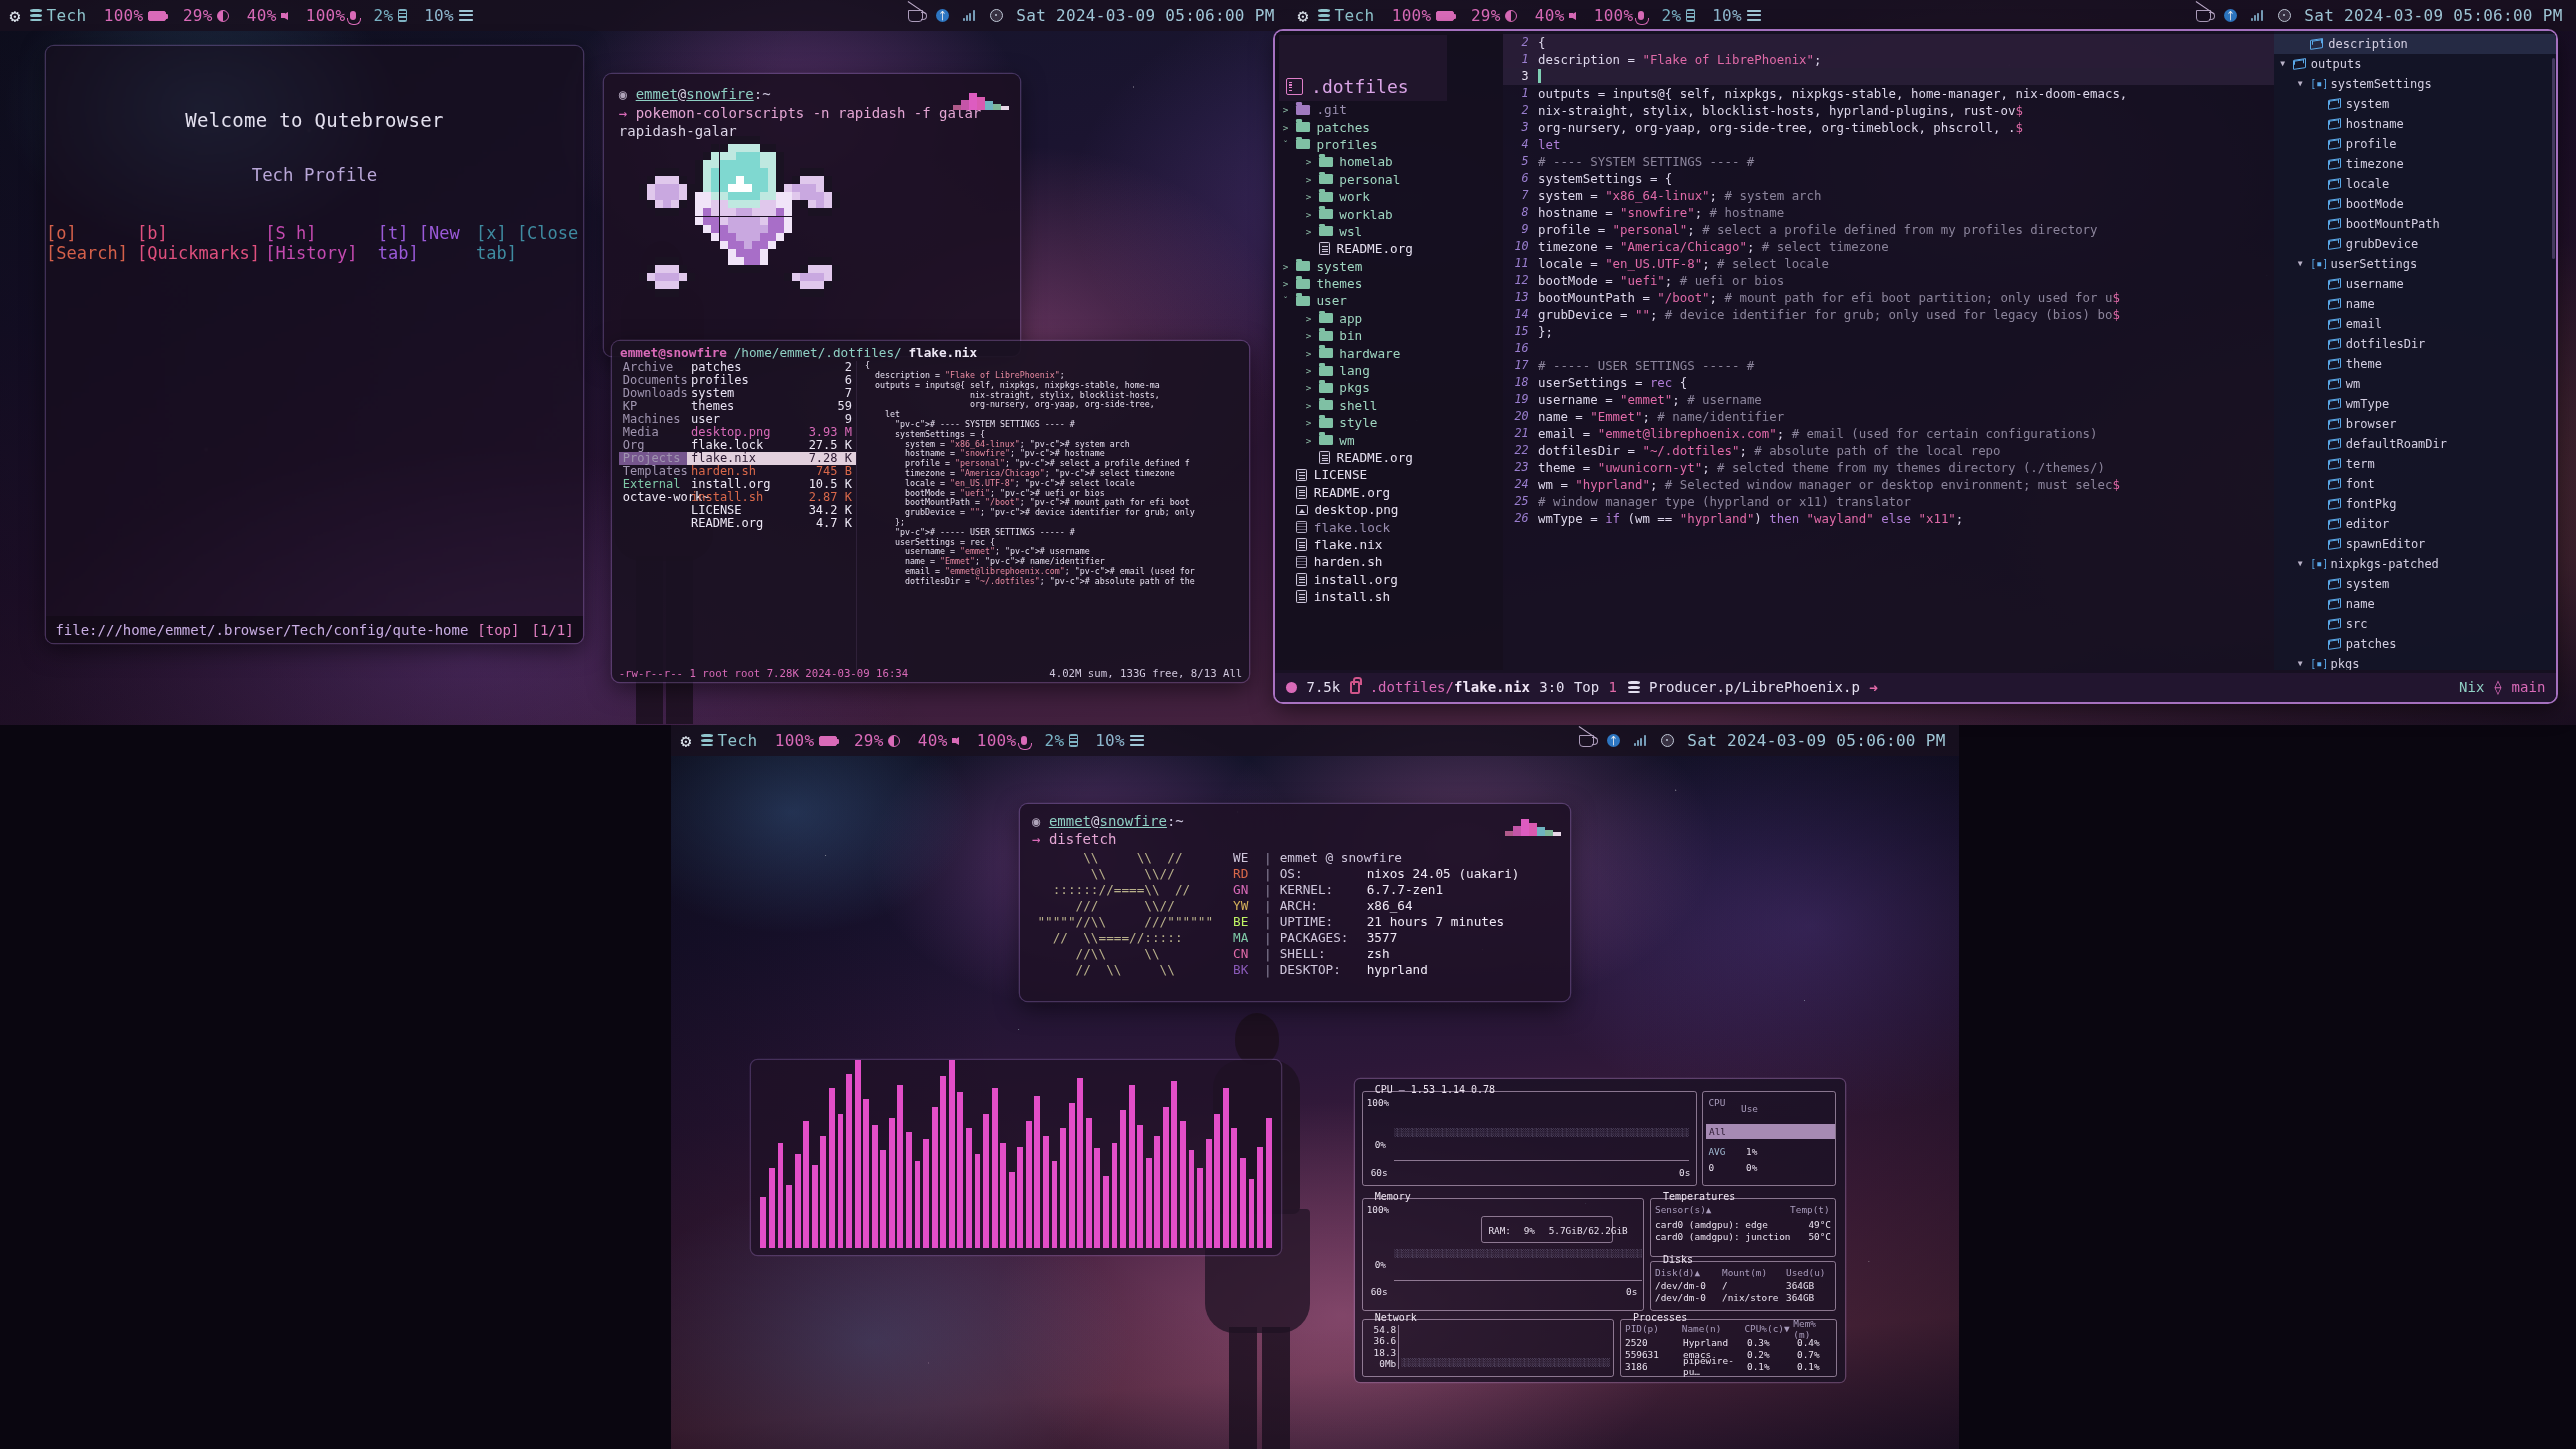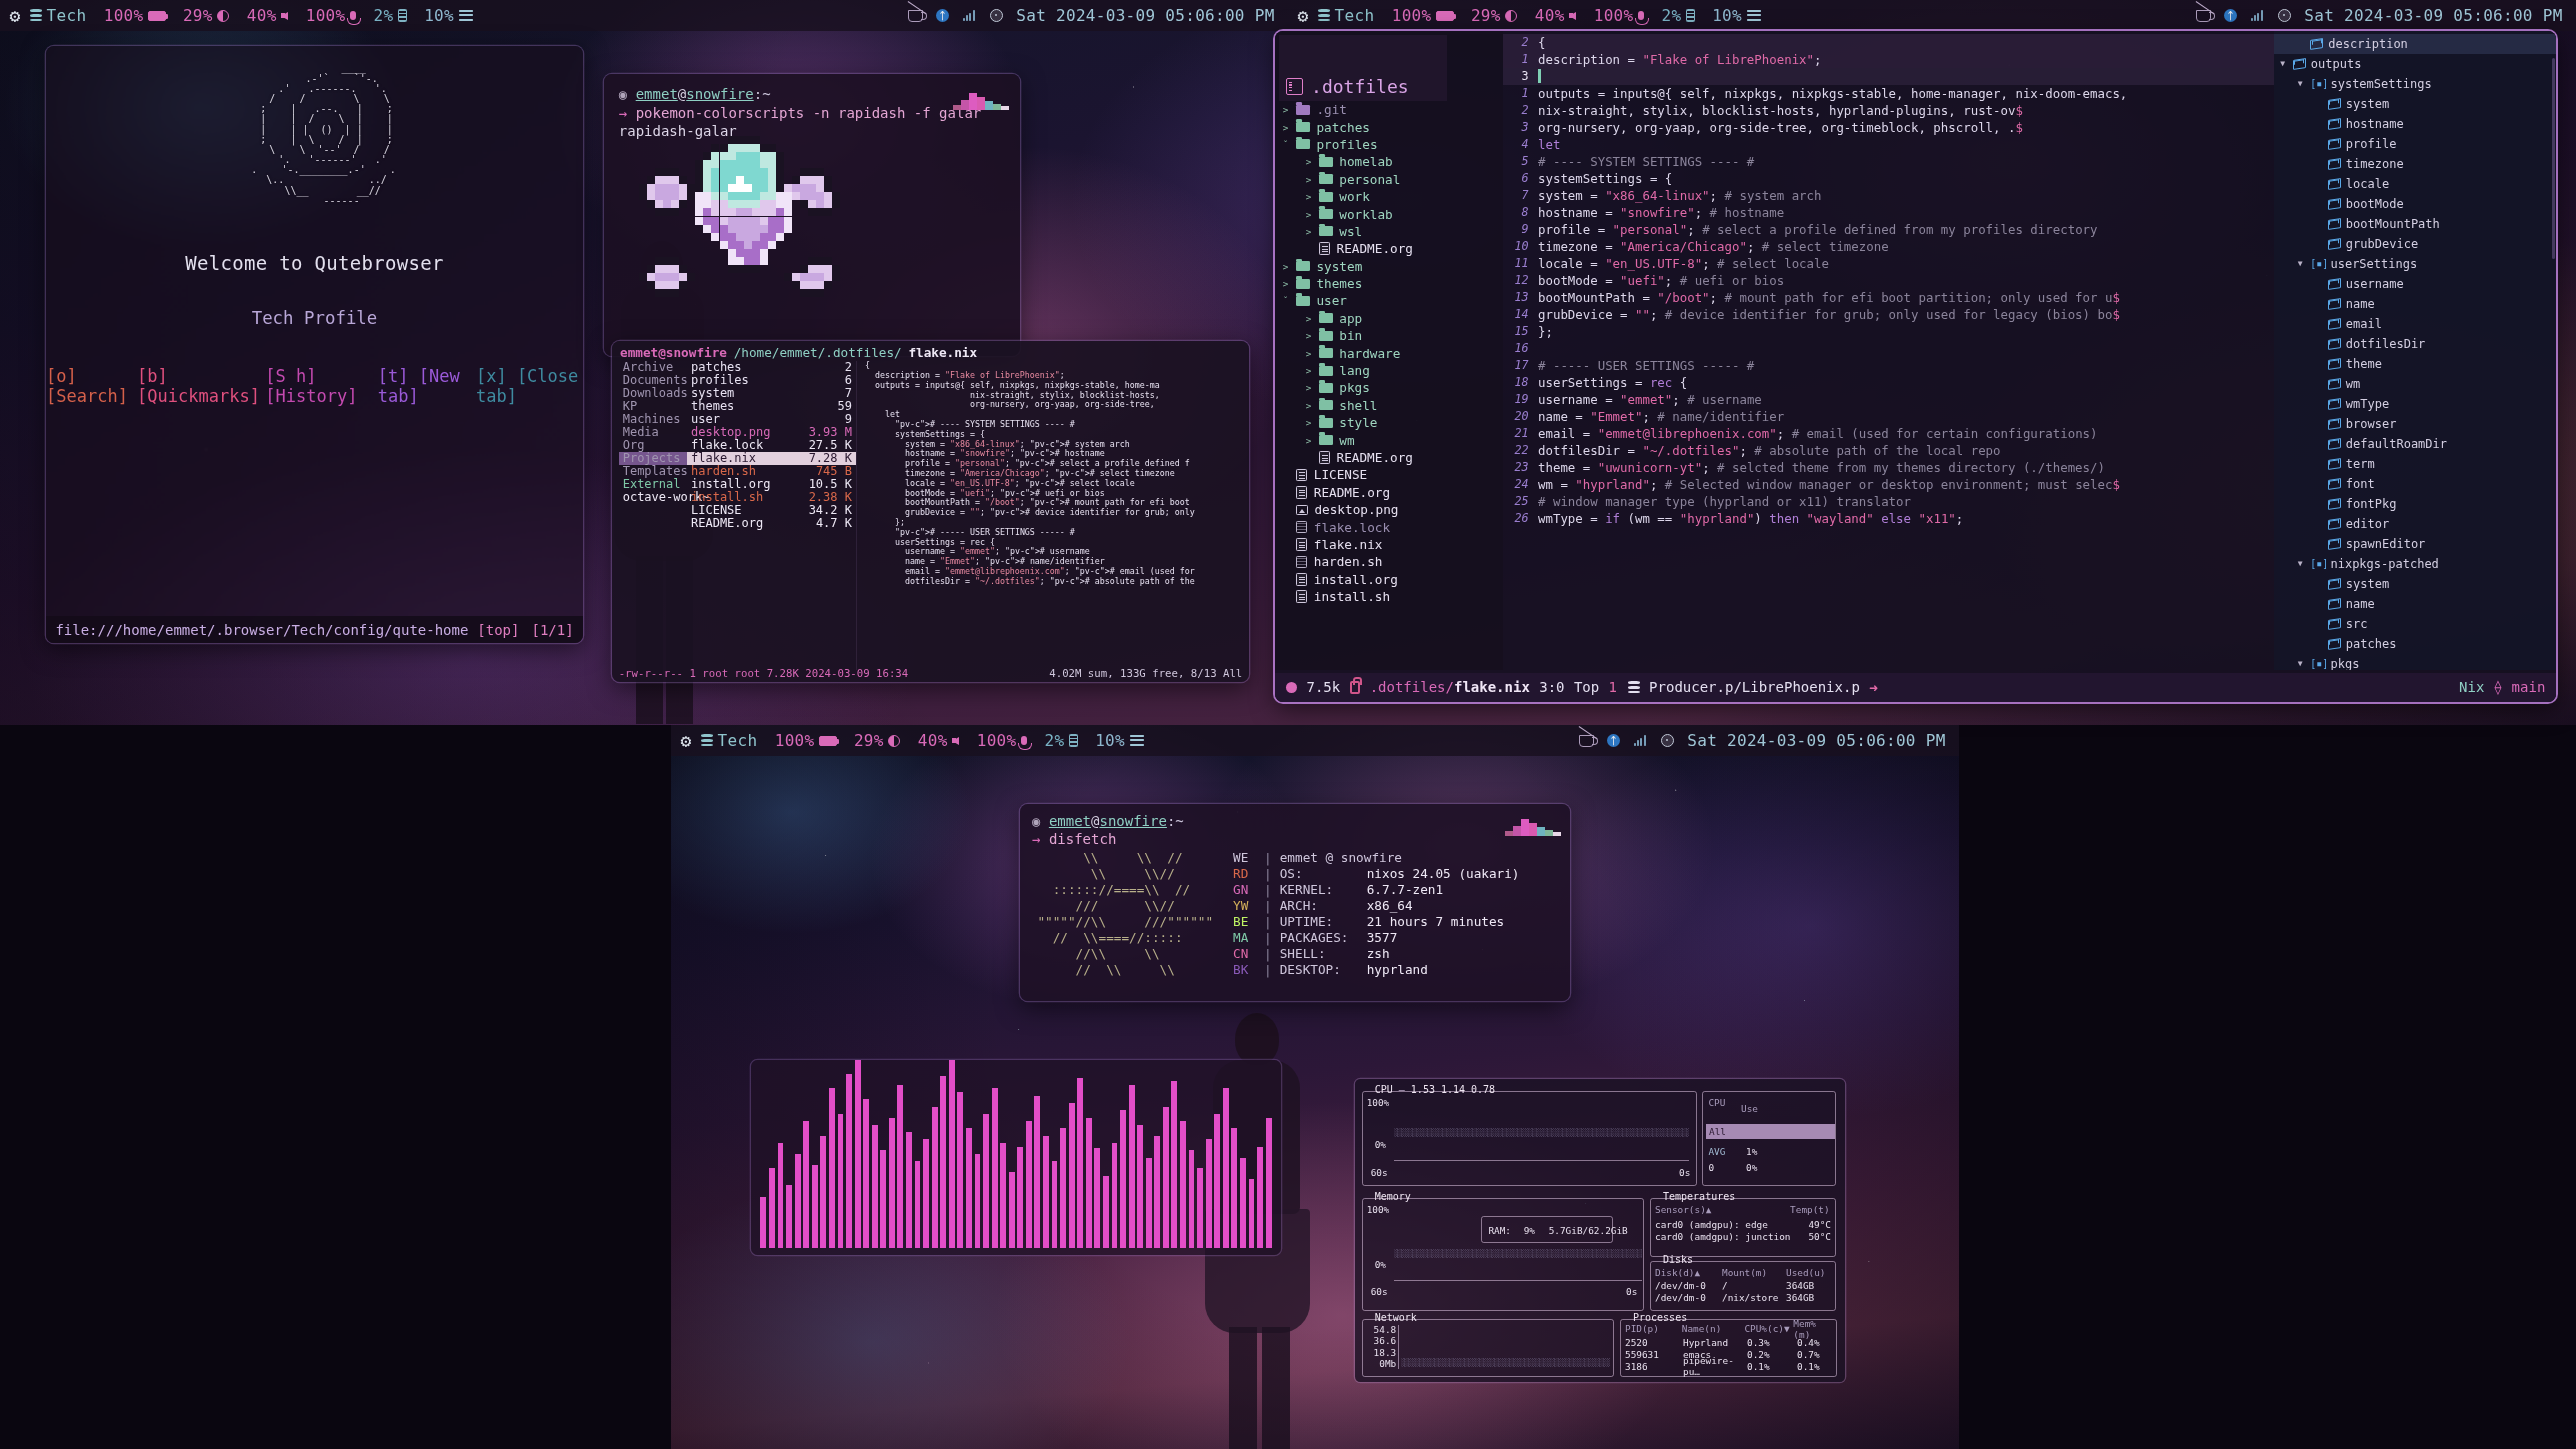--- a/index.html
+++ b/index.html
@@ -431,34 +431,20 @@
           <i></i>
           <i></i>
         </span>
     <span class="g-disc tray-ico"></span>
     <span class="bar-clock">Sat 2024-03-09 05:06:00 PM</span>
   </div>
 </div>
 
 <div class="win" id="qute">
   <div class="qute-page">
-    <div class="qute-ascii">             ____
-         .-'`    `'-.
-      .'   .------.   '.
-     /    /        \    \
-    ;    |   .--.   |    ;
-    |    |  /    \  |    |
-    |    | |  ()  | |    |
-    ;    |  \    /  |    ;
-     \    \  '--'  /    /
-      '.   '------'   .'
-   .    '-.________.-'    .
-    \..              ../
-      \\__        __//
-         ------</div>
     <div class="qute-welcome">Welcome to Qutebrowser</div>
     <div class="qute-sub">Tech Profile</div>
     <div class="qute-links" id="qute-links">
           <div style="color: rgb(212, 96, 74);"><span>[o] </span><span>[Search]</span></div>
           <div style="color: rgb(224, 80, 126);"><span>[b] </span><span>[Quickmarks]</span></div>
           <div style="color: rgb(196, 74, 176);"><span>[S h] </span><span>[History]</span></div>
           <div style="color: rgb(154, 90, 216);"><span>[t] </span><span>[New tab]</span></div>
           <div style="color: rgb(63, 139, 160);"><span>[x] </span><span>[Close tab]</span></div>
         </div>
   </div>
@@ -831,21 +817,21 @@
           <div class="rg-row">
             <span class="rg-orange">harden.sh</span>
             <span class="rg-orange">745 B</span>
           </div>
           <div class="rg-row">
             <span class="rg-white">install.org</span>
             <span class="rg-white">10.5 K</span>
           </div>
           <div class="rg-row">
             <span class="rg-orange">install.sh</span>
-            <span class="rg-orange">2.38 K</span>
+            <span class="rg-orange">2.87 K</span>
           </div>
           <div class="rg-row">
             <span class="rg-white">LICENSE</span>
             <span class="rg-white">34.2 K</span>
           </div>
           <div class="rg-row">
             <span class="rg-white">README.org</span>
             <span class="rg-white">4.7 K</span>
           </div>
         </div>

